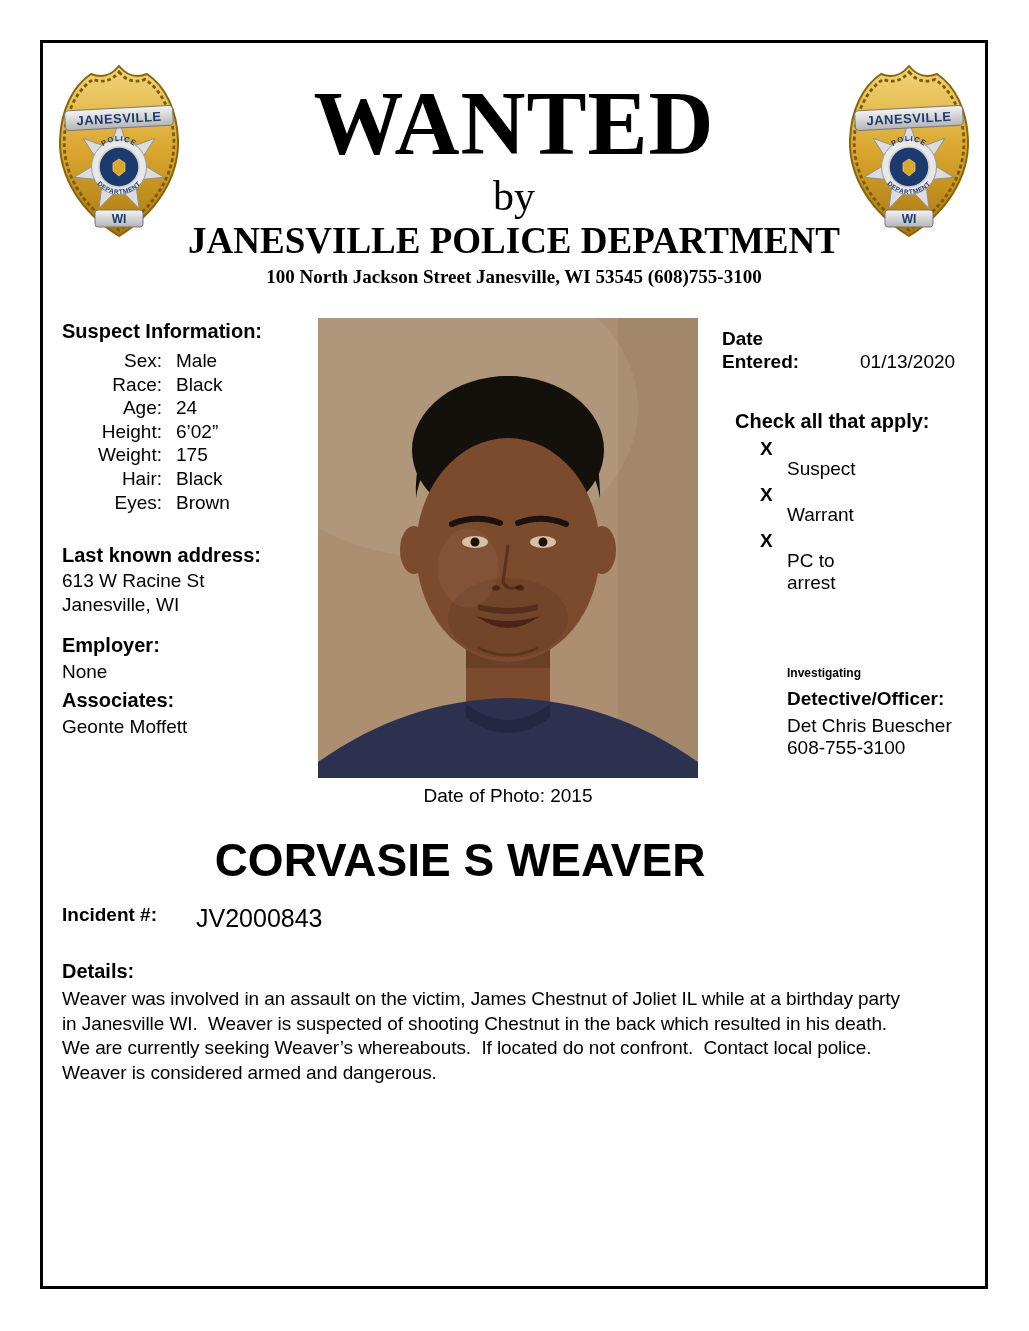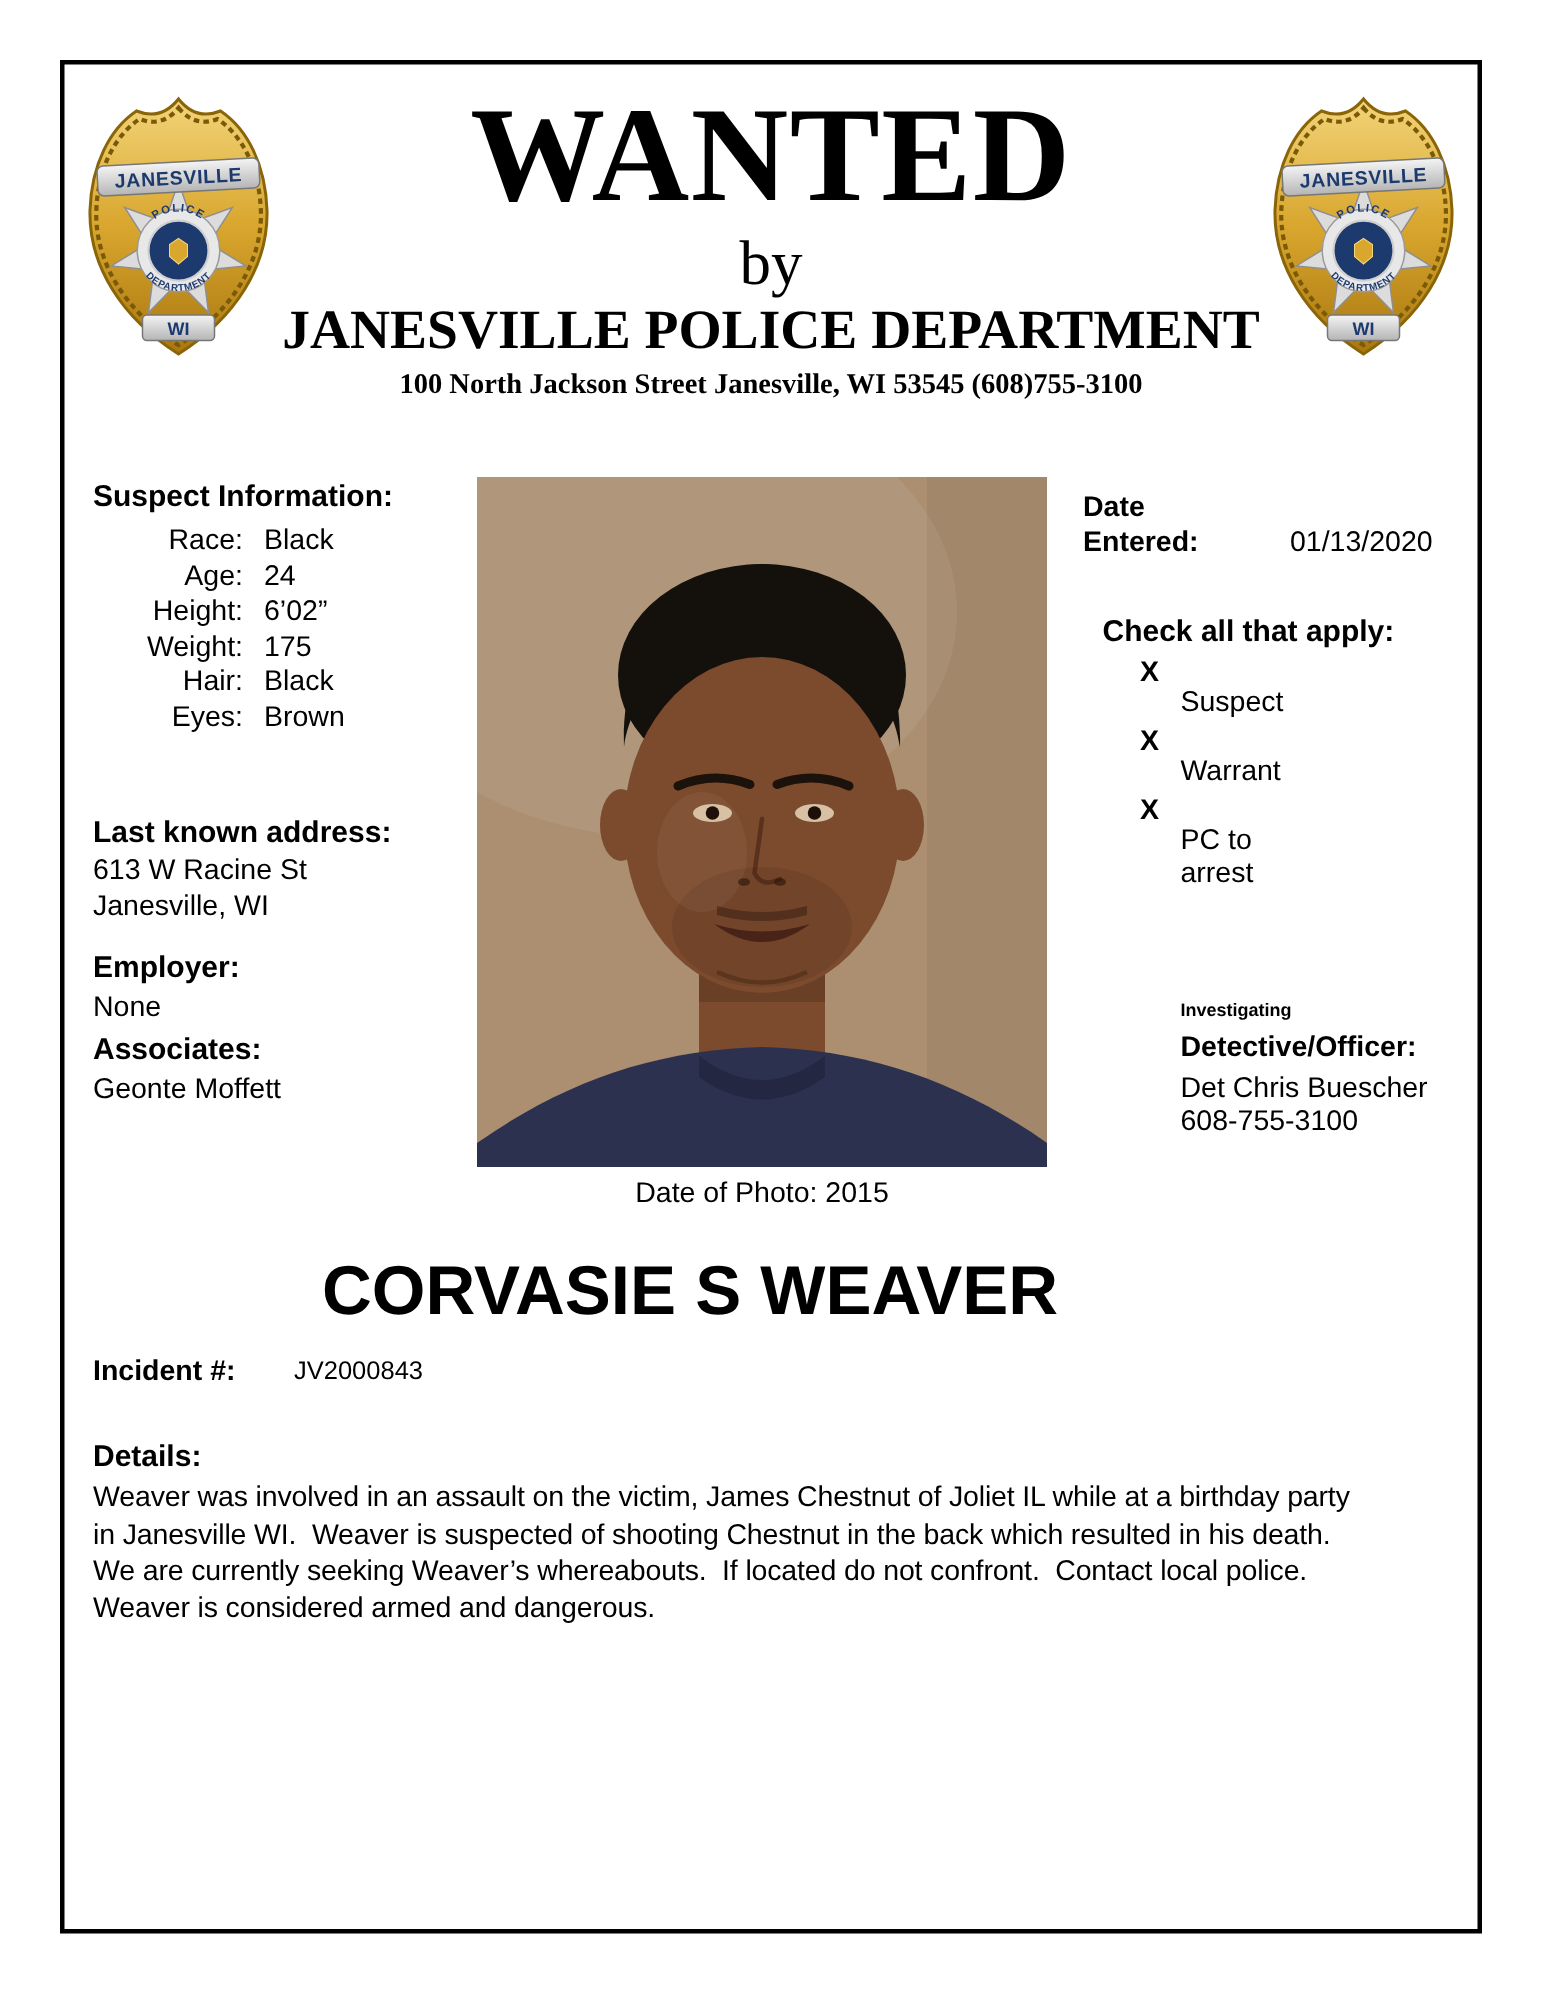--- a/index.html
+++ b/index.html
@@ -3,21 +3,21 @@
 <meta charset="utf-8">
 <style>
   * { margin:0; padding:0; box-sizing:border-box; }
   html,body { background:#ffffff; }
   body { width:1029px; height:1331px; font-family:"Liberation Sans", sans-serif; color:#000; }
   .page { position:relative; width:1029px; height:1331px; background:#fff; overflow:hidden; }
   .border-box { position:absolute; left:40px; top:40px; width:948px; height:1249px; border:3px solid #000; background:#fff; }
   .abs { position:absolute; }
 
   
-  .header { position:absolute; left:0; top:16px; width:942px; text-align:center; font-family:"Liberation Serif", serif; }
+  .header { position:absolute; left:0; top:36px; width:942px; text-align:center; font-family:"Liberation Serif", serif; }
   .title { font-size:90px; font-weight:bold; line-height:1.0; letter-spacing:1px; }
   .by { font-size:42px; line-height:1.0; margin-top:6px; }
   .dept { font-size:37px; font-weight:bold; line-height:1.1; margin-top:4px; }
   .addr { font-size:19px; font-weight:bold; margin-top:4px; }
 
   .badge-wrap { position:absolute; width:125px; height:178px; }
   .badge-left { left:14px; top:19px; }
   .badge-right { left:804px; top:19px; }
 
   
@@ -48,21 +48,21 @@
   .inv-name { left:744px; top:672px; font-size:19px; }
   .inv-phone { left:744px; top:694px; font-size:19px; }
 
   
   .photo { left:275px; top:275px; width:380px; height:460px; }
   .caption { left:205px; top:742px; width:520px; text-align:center; font-size:19px; }
 
   
   .suspect-name { left:0; top:790px; width:834px; text-align:center; font-size:46px; font-weight:bold; letter-spacing:0px; }
   .incident-label { left:19px; top:861px; font-weight:bold; font-size:19px; }
-  .incident-value { left:153px; top:861px; font-size:17px; }
+  .incident-value { left:153px; top:861px; font-size:25px; }
   .details-heading { left:19px; top:917px;text-align:right; }
   .details-text { left:19px; top:944px; width:923px; font-size:19px; line-height:24.5px; white-space:pre-wrap; letter-spacing:-0.1px; }
 </style>
 </head>
 <body>
 
 <div class="page">
   <div class="border-box">
 
     <svg width="0" height="0" style="position:absolute">
@@ -111,20 +111,24 @@
     <div class="header">
       <div class="title">WANTED</div>
       <div class="by">by</div>
       <div class="dept">JANESVILLE POLICE DEPARTMENT</div>
       <div class="addr">100 North Jackson Street Janesville, WI 53545 (608)755-3100</div>
     </div>
 
     <div class="abs suspect-heading h-bold">Suspect Information:</div>
     <div class="abs fields">
       <div class="frow">
+        <span class="flabel">Sex:</span>
+        <span class="fvalue">Male</span>
+      </div>
+      <div class="frow">
         <span class="flabel">Race:</span>
         <span class="fvalue">Black</span>
       </div>
       <div class="frow">
         <span class="flabel">Age:</span>
         <span class="fvalue">24</span>
       </div>
       <div class="frow">
         <span class="flabel">Height:</span>
         <span class="fvalue">6’02”</span>

